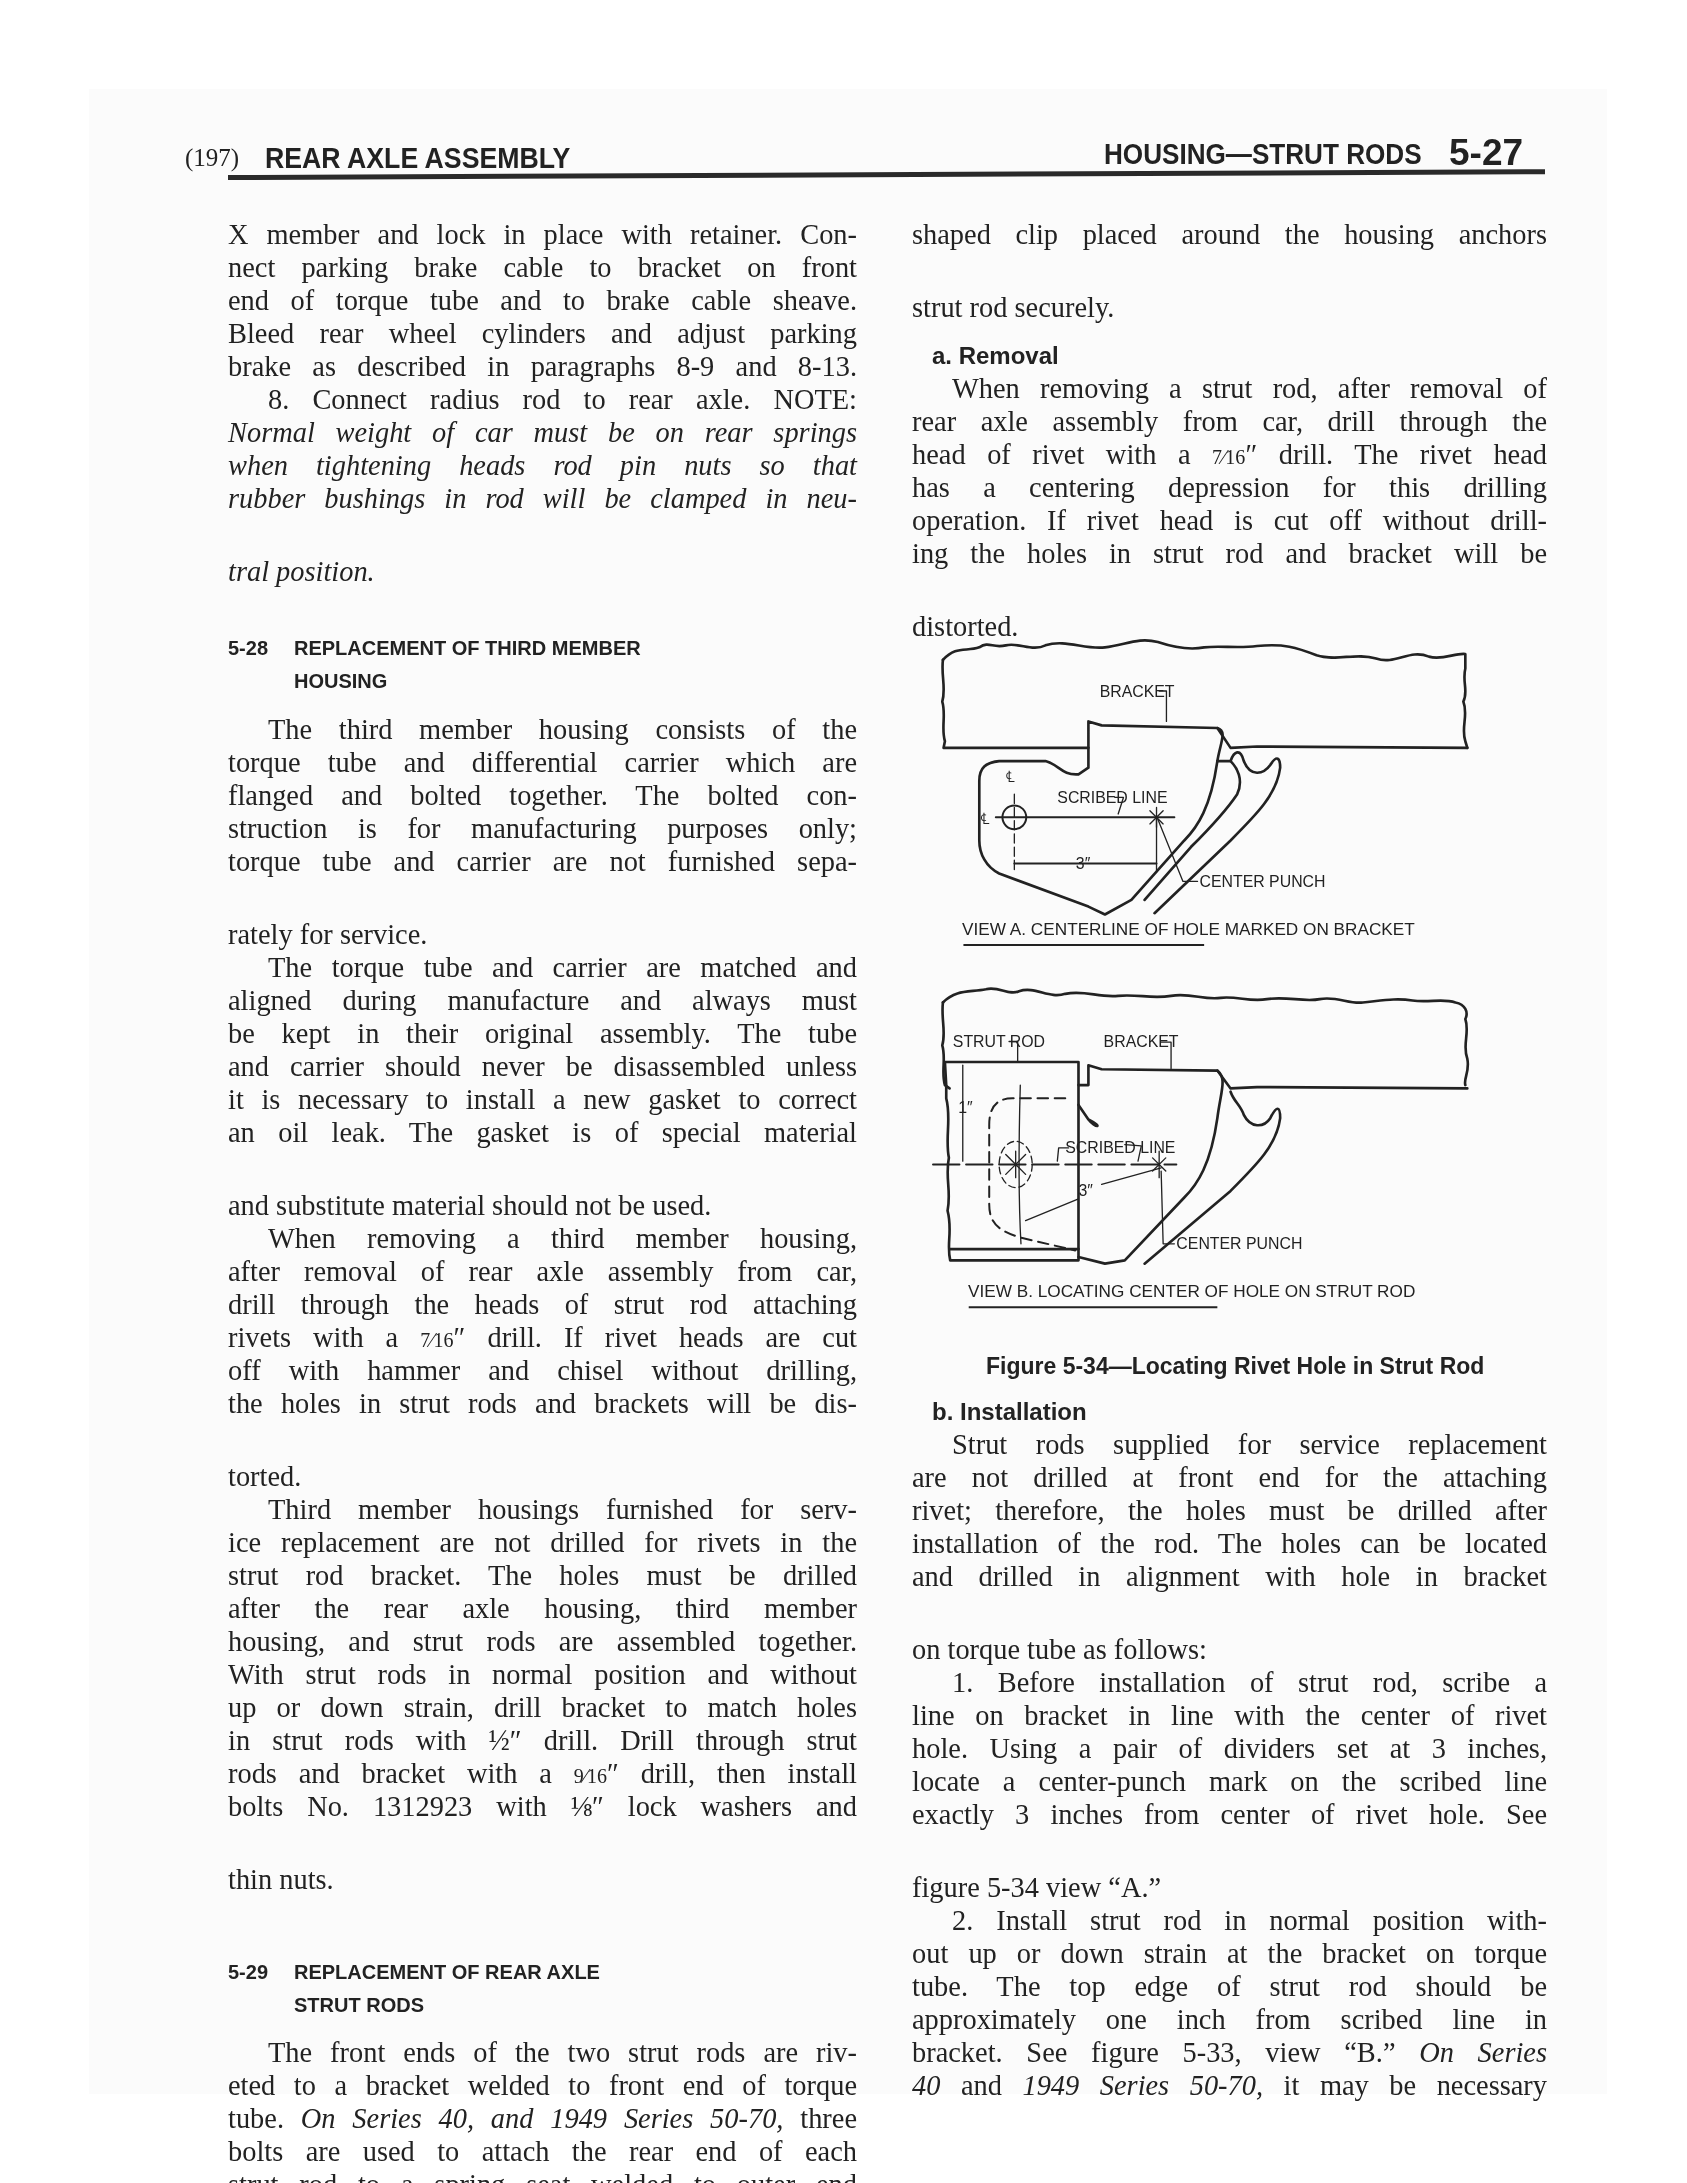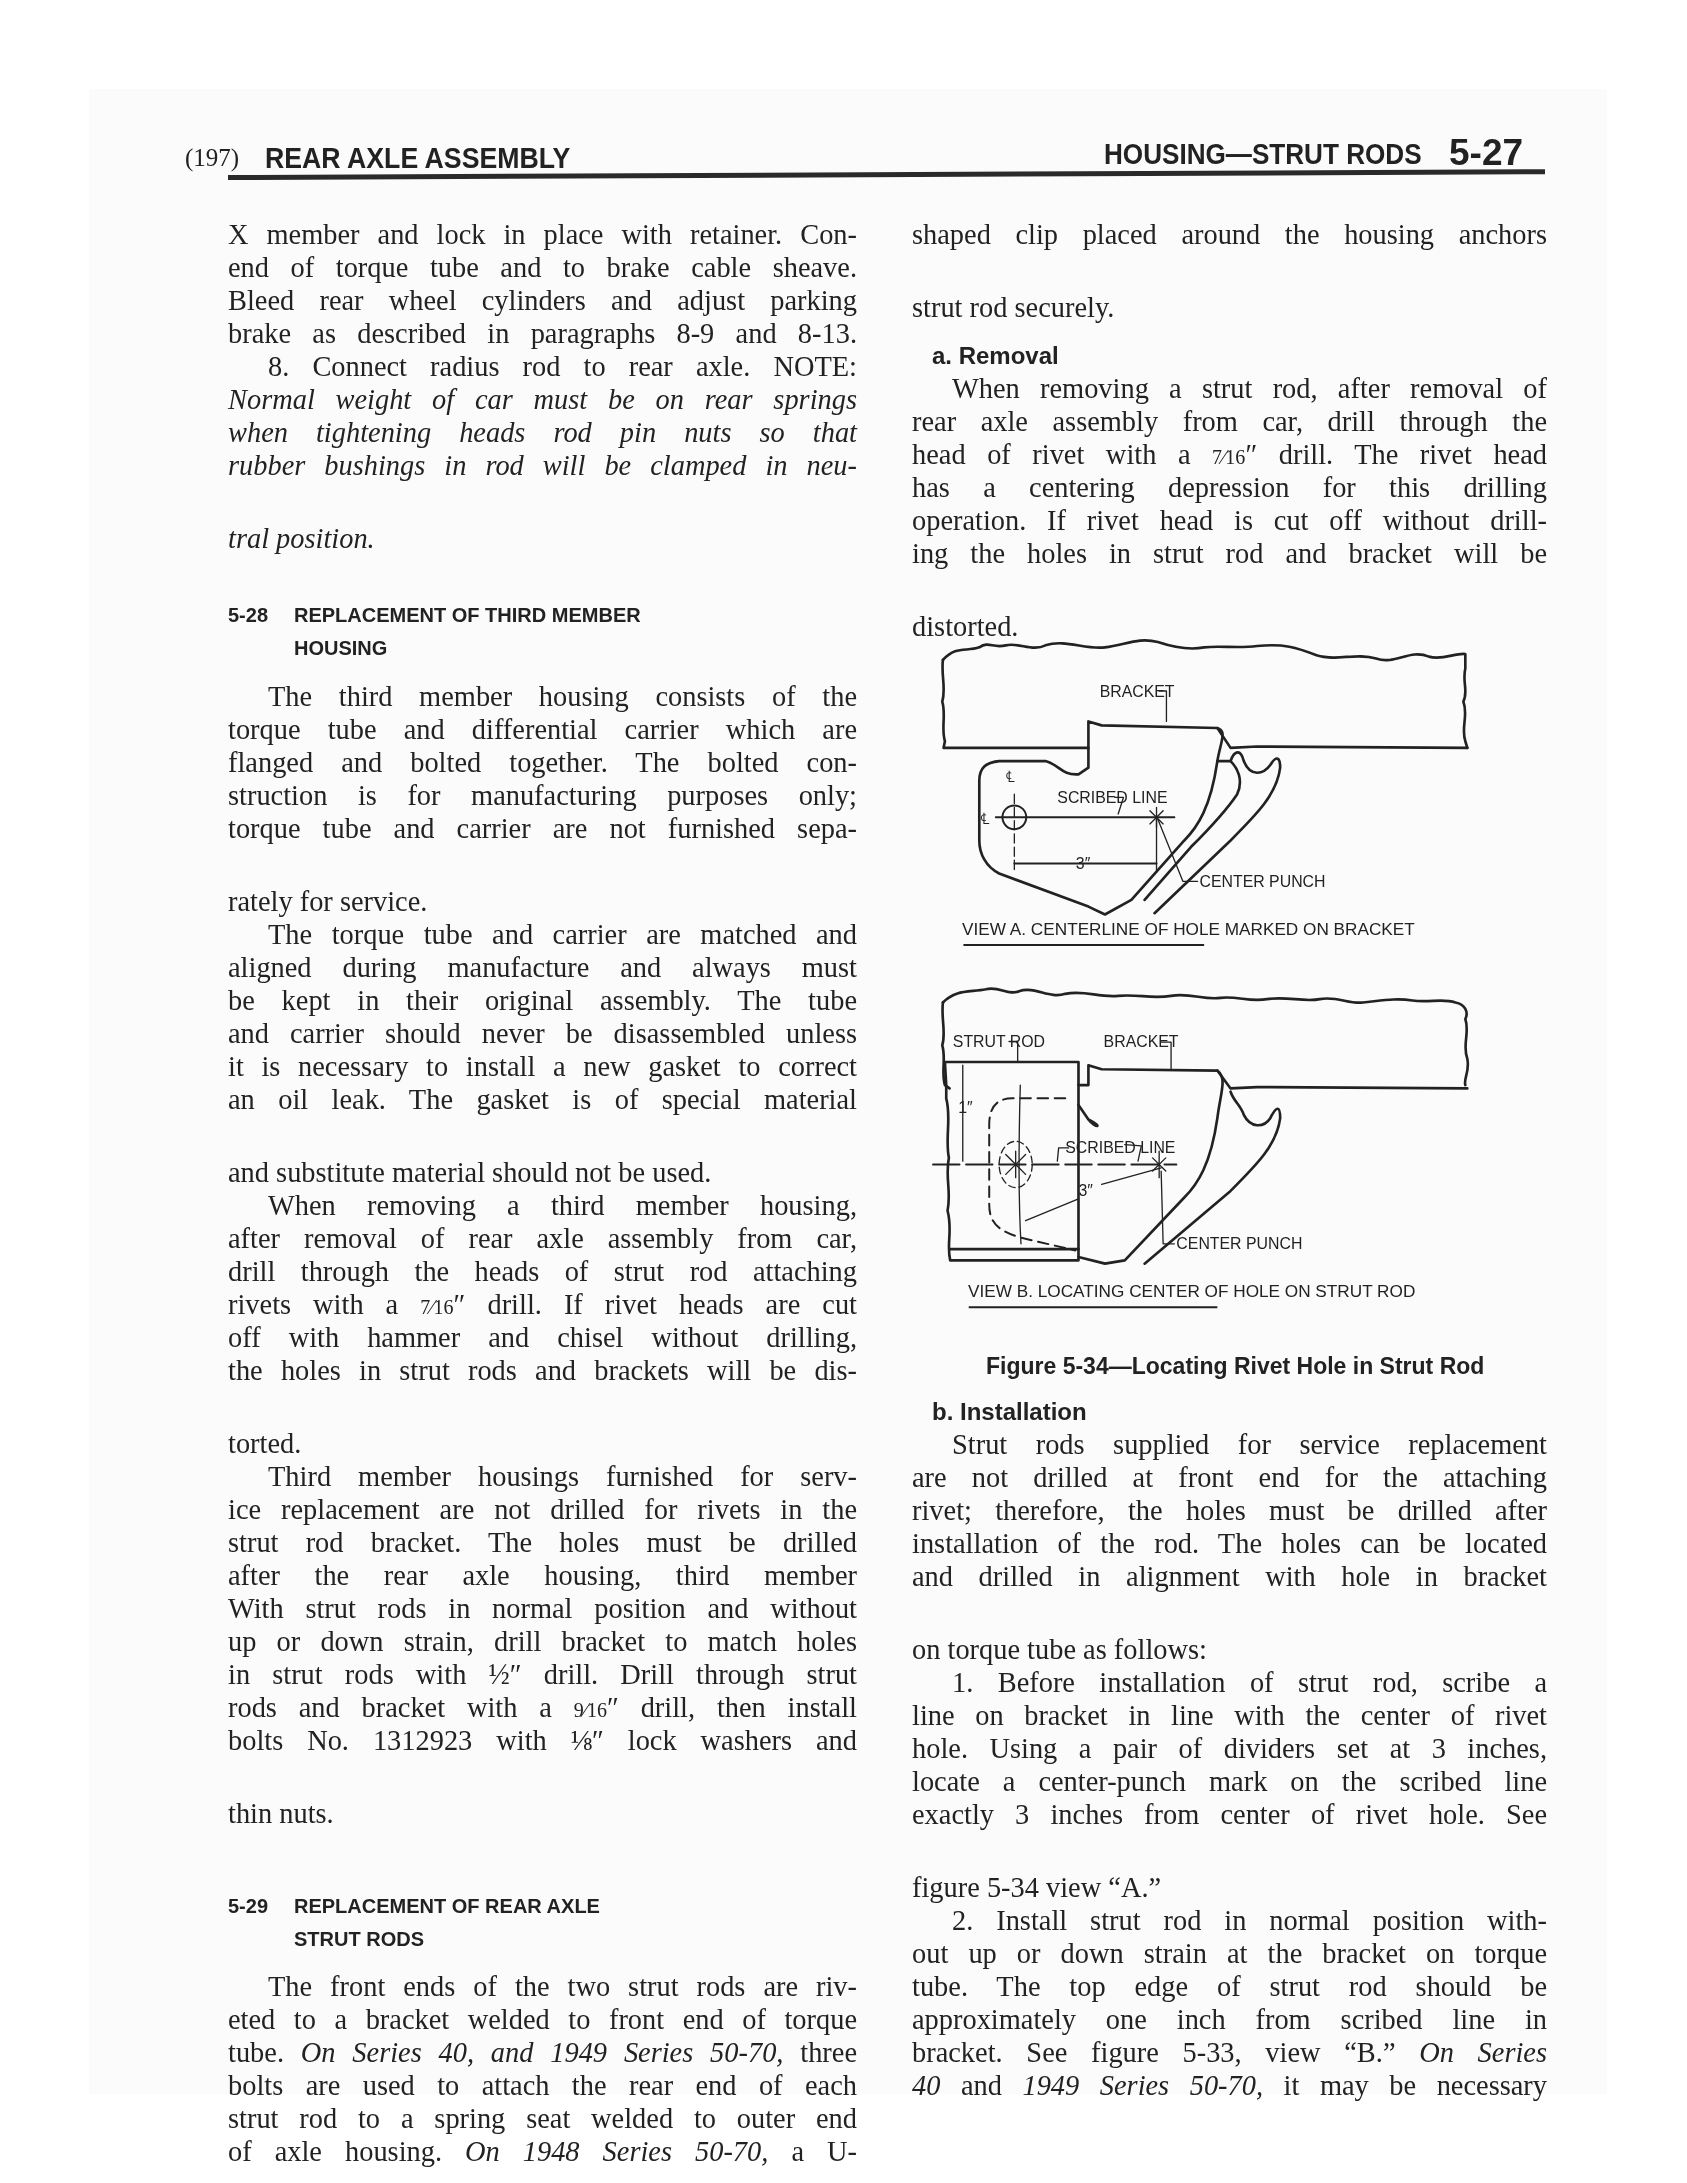--- a/index.html
+++ b/index.html
@@ -38,20 +38,21 @@
 <div class="paper"></div>
 
 <div class="hdr-num">(197)</div>
 <div class="hdr-left">REAR AXLE ASSEMBLY</div>
 <div class="hdr-right">HOUSING—STRUT RODS</div>
 <div class="hdr-page">5-27</div>
 <div class="hdr-rule"></div>
 
 <div class="col col-left">
   <span class="line">X member and lock in place with retainer. Con-</span>
+  <span class="line">nect parking brake cable to bracket on front</span>
   <span class="line">end of torque tube and to brake cable sheave.</span>
   <span class="line">Bleed rear wheel cylinders and adjust parking</span>
   <span class="line">brake as described in paragraphs 8-9 and 8-13.</span>
   <span class="line indent">8. Connect radius rod to rear axle. NOTE:</span>
   <span class="line it">Normal weight of car must be on rear springs</span>
   <span class="line it">when tightening heads rod pin nuts so that</span>
   <span class="line it">rubber bushings in rod will be clamped in neu-</span>
   <span class="line it last">tral position.</span>
 
   <div class="gap-m"></div>
@@ -81,20 +82,21 @@
   <span class="line">drill through the heads of strut rod attaching</span>
   <span class="line"><span>rivets with a </span><span class="frac">7⁄16</span><span>″ drill. If rivet heads are cut</span></span>
   <span class="line">off with hammer and chisel without drilling,</span>
   <span class="line">the holes in strut rods and brackets will be dis-</span>
   <span class="line last">torted.</span>
 
   <span class="line indent">Third member housings furnished for serv-</span>
   <span class="line">ice replacement are not drilled for rivets in the</span>
   <span class="line">strut rod bracket. The holes must be drilled</span>
   <span class="line">after the rear axle housing, third member</span>
+  <span class="line">housing, and strut rods are assembled together.</span>
   <span class="line">With strut rods in normal position and without</span>
   <span class="line">up or down strain, drill bracket to match holes</span>
   <span class="line"><span>in strut rods with </span><span>½</span><span>″ drill. Drill through strut</span></span>
   <span class="line"><span>rods and bracket with a </span><span class="frac">9⁄16</span><span>″ drill, then install</span></span>
   <span class="line"><span>bolts No. 1312923 with </span><span>⅛</span><span>″ lock washers and</span></span>
   <span class="line last">thin nuts.</span>
 
   <div class="gap-l"></div>
   <div class="sec-head">
     <span class="num">5-29</span><span>REPLACEMENT OF REAR AXLE</span>

